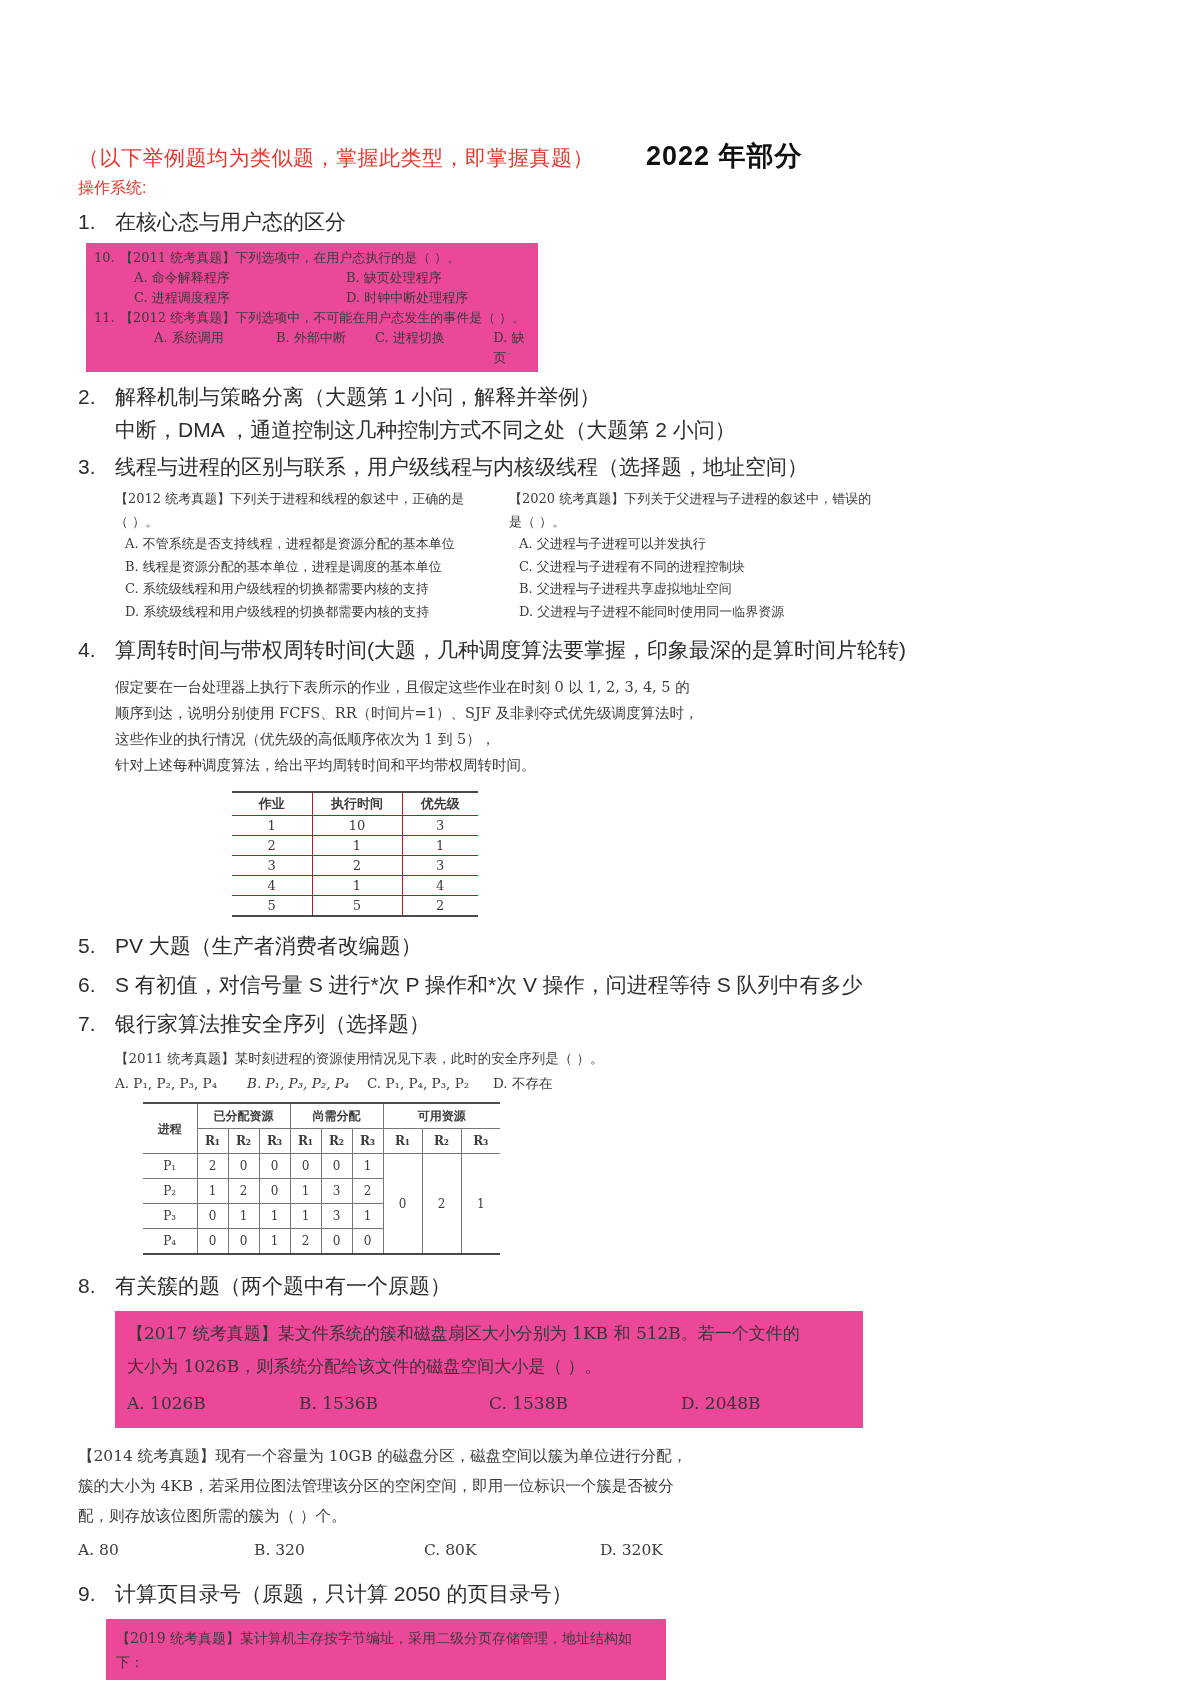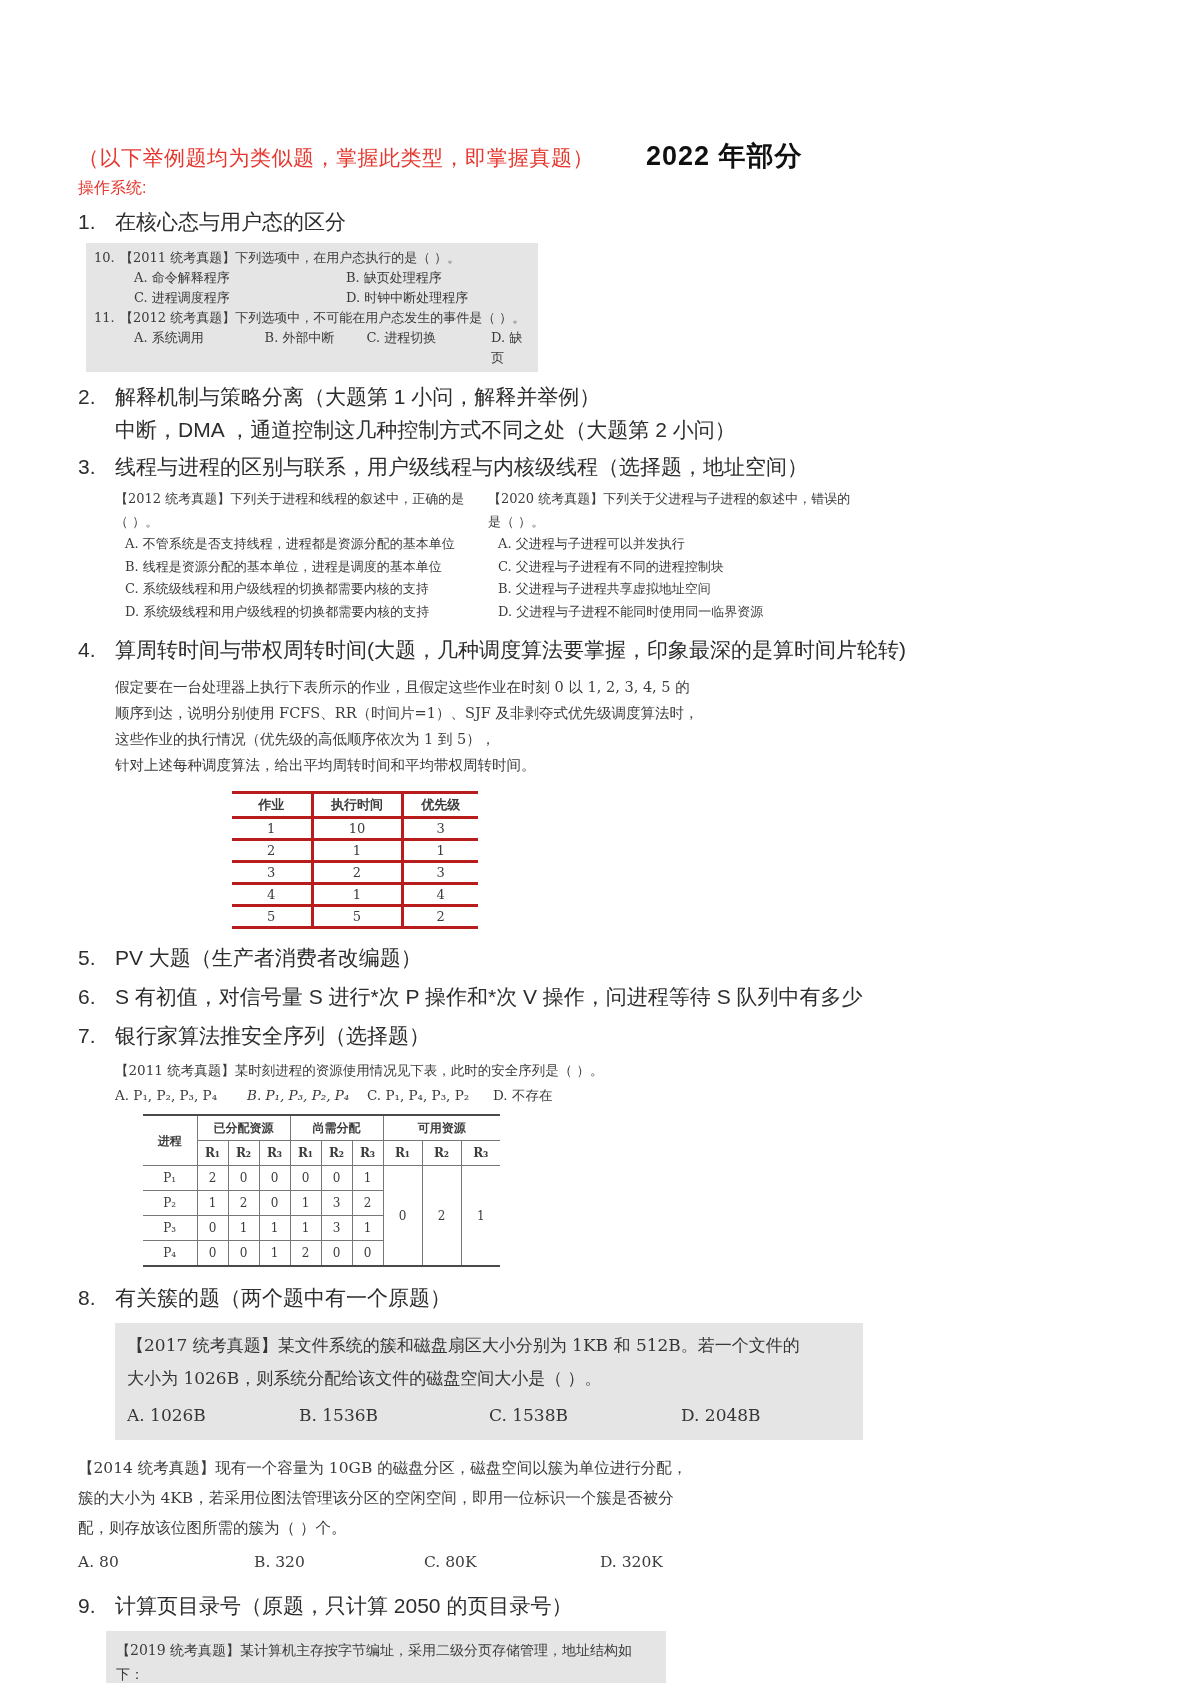--- a/index.html
+++ b/index.html
@@ -17,43 +17,43 @@
   .page-title { font-size:27px; font-weight:bold; color:#101010; letter-spacing:1px; }
   .section-label { font-size:16px; color:#e5372e; margin:4px 0 8px 0; }
 
   
   .item { display:flex; font-size:21px; color:#2d2d2d; line-height:29px; }
   .item .num { flex:none; width:37px; }
   .item-cont { font-size:21px; color:#2d2d2d; line-height:29px; margin-left:37px; }
 
   
   .snip { font-family:"DejaVu Serif","Liberation Serif",serif; color:#3b3b3b; }
-  .bg { background:#e5e5e5; }
+  .bg { background:#ec4899; }
 
   
   .q1-block { margin:7px 0 0 8px; width:452px; padding:5px 8px 4px 8px; font-size:13px; line-height:20px; }
   .q1-line { display:flex; }
   .q1-line .qnum { flex:none; width:26px; }
   .q1-opt-grid { margin-left:40px; display:grid; grid-template-columns:212px auto; line-height:20px; }
-  .q1-opt-row { margin-left:40px; display:flex; line-height:20px;gap:12px; }
+  .q1-opt-row { margin-left:60px; display:flex; line-height:20px;gap:12px; }
   .q1-opt-row span:nth-child(1){width:112px;} .q1-opt-row span:nth-child(2){width:125px;text-align:center;} .q1-opt-row span:nth-child(3){width:128px;}
 
   
-  .q3-block { display:flex; margin:7px 0 0 37px; gap:21px; font-size:13px; line-height:22.5px; }
+  .q3-block { display:flex; margin:7px 0 0 37px; gap:42px; font-size:13px; line-height:22.5px; }
   .q3-col-left { width:352px; }
   .q3-col-right { width:366px; }
   .q3-opt { padding-left:10px; }
 
   
   .q4-block { margin:10px 0 4px 37px; }
   .q4-para { font-size:14.5px; line-height:26px; }
   table { border-collapse:collapse; }
   .job-table { margin:13px 0 0 117px; font-size:13px; text-align:center;
     border-top:2px solid #4a4a4a; border-bottom:2px solid #4a4a4a; }
-  .job-table th, .job-table td { border:3px solid #b91c1c; padding:2px 0; height:20px; }
+  .job-table th, .job-table td { border:1px solid #b91c1c; padding:2px 0; height:20px; }
   .job-table th { font-weight:bold; }
   .job-table .c1{width:80px;} .job-table .c2{width:90px;} .job-table .c3{width:76px;}
   .job-table tr > *:first-child { border-left:none; }
   .job-table tr > *:last-child { border-right:none; }
 
   
   .q7-block { margin:9px 0 0 37px; font-size:13.5px; line-height:22px; }
   .q7-opts { display:flex; margin-top:3px; }
   .q7-opts span:nth-child(1){width:132px;} .q7-opts span:nth-child(2){width:120px;font-style:italic;} .q7-opts span:nth-child(3){width:126px;}
   .banker-table { margin:8px 0 0 28px; font-size:12px; text-align:center;

